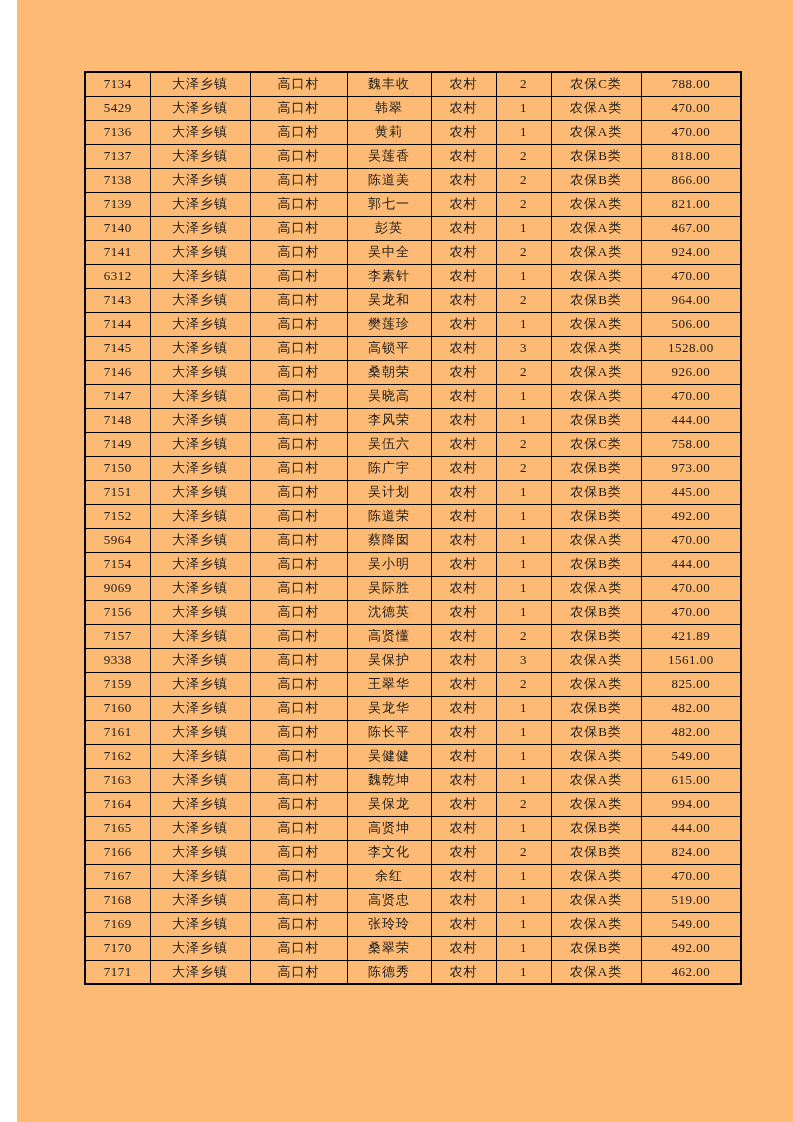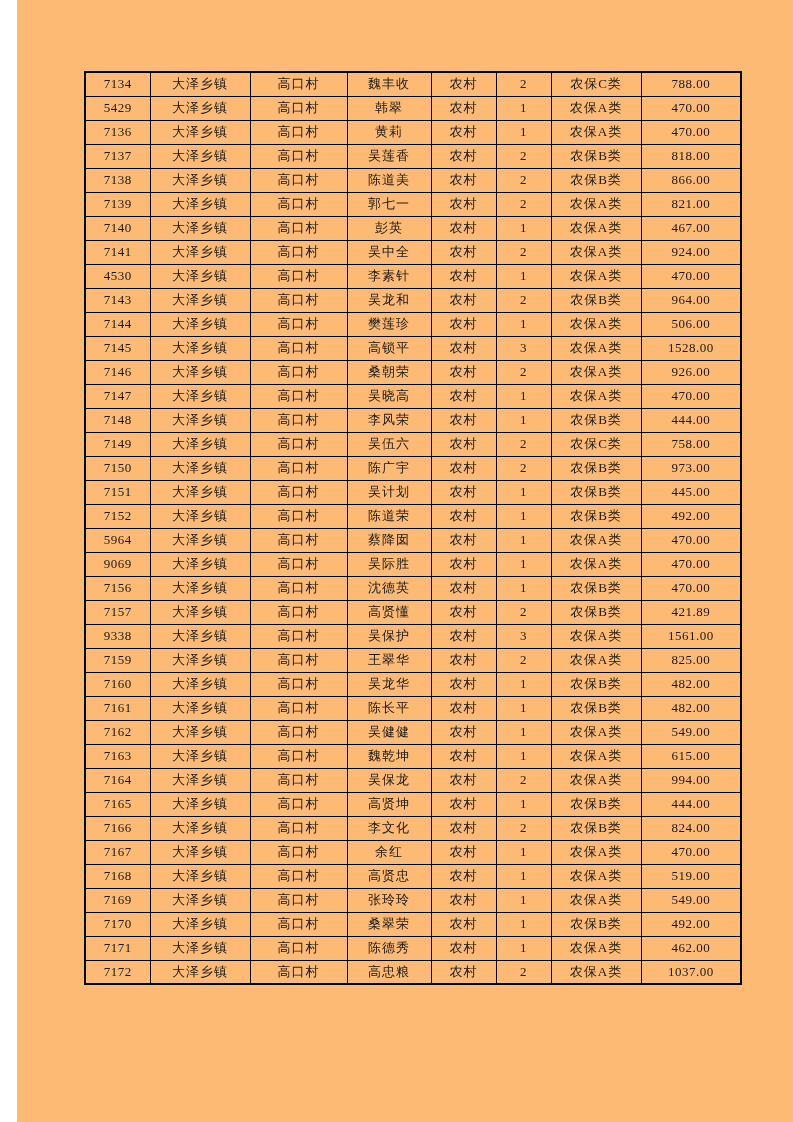--- a/index.html
+++ b/index.html
@@ -133,21 +133,21 @@
           <td class="num">7141</td>
           <td>大泽乡镇</td>
           <td>高口村</td>
           <td>吴中全</td>
           <td>农村</td>
           <td class="num">2</td>
           <td>农保A类</td>
           <td class="num">924.00</td>
         </tr>
         <tr>
-          <td class="num">4530</td>
+          <td class="num">6312</td>
           <td>大泽乡镇</td>
           <td>高口村</td>
           <td>李素针</td>
           <td>农村</td>
           <td class="num">1</td>
           <td>农保A类</td>
           <td class="num">470.00</td>
         </tr>
         <tr>
           <td class="num">7143</td>
@@ -253,20 +253,30 @@
           <td class="num">5964</td>
           <td>大泽乡镇</td>
           <td>高口村</td>
           <td>蔡降囡</td>
           <td>农村</td>
           <td class="num">1</td>
           <td>农保A类</td>
           <td class="num">470.00</td>
         </tr>
         <tr>
+          <td class="num">7154</td>
+          <td>大泽乡镇</td>
+          <td>高口村</td>
+          <td>吴小明</td>
+          <td>农村</td>
+          <td class="num">1</td>
+          <td>农保B类</td>
+          <td class="num">444.00</td>
+        </tr>
+        <tr>
           <td class="num">9069</td>
           <td>大泽乡镇</td>
           <td>高口村</td>
           <td>吴际胜</td>
           <td>农村</td>
           <td class="num">1</td>
           <td>农保A类</td>
           <td class="num">470.00</td>
         </tr>
         <tr>
@@ -421,26 +431,16 @@
         </tr>
         <tr>
           <td class="num">7171</td>
           <td>大泽乡镇</td>
           <td>高口村</td>
           <td>陈德秀</td>
           <td>农村</td>
           <td class="num">1</td>
           <td>农保A类</td>
           <td class="num">462.00</td>
-        </tr>
-        <tr>
-          <td class="num">7172</td>
-          <td>大泽乡镇</td>
-          <td>高口村</td>
-          <td>高忠粮</td>
-          <td>农村</td>
-          <td class="num">2</td>
-          <td>农保A类</td>
-          <td class="num">1037.00</td>
         </tr>
       </tbody>
   </table>
 </div>
 
 </body></html>

